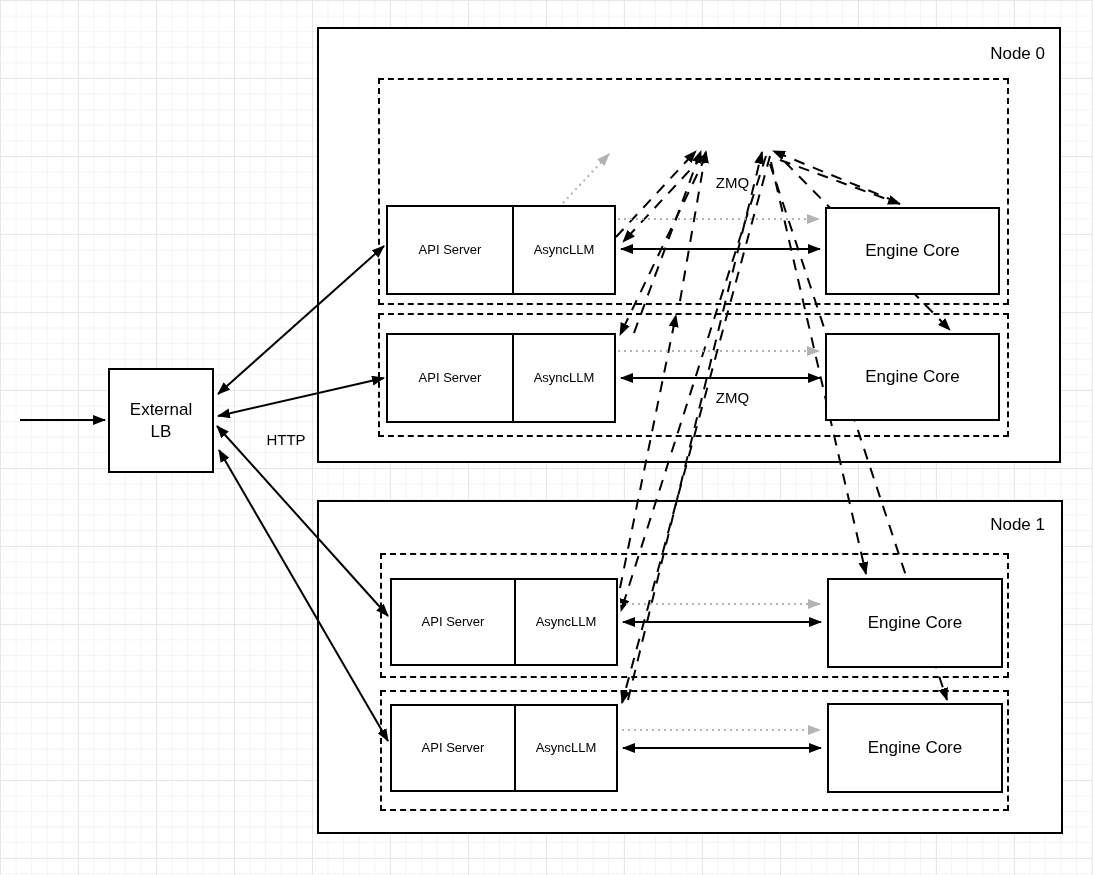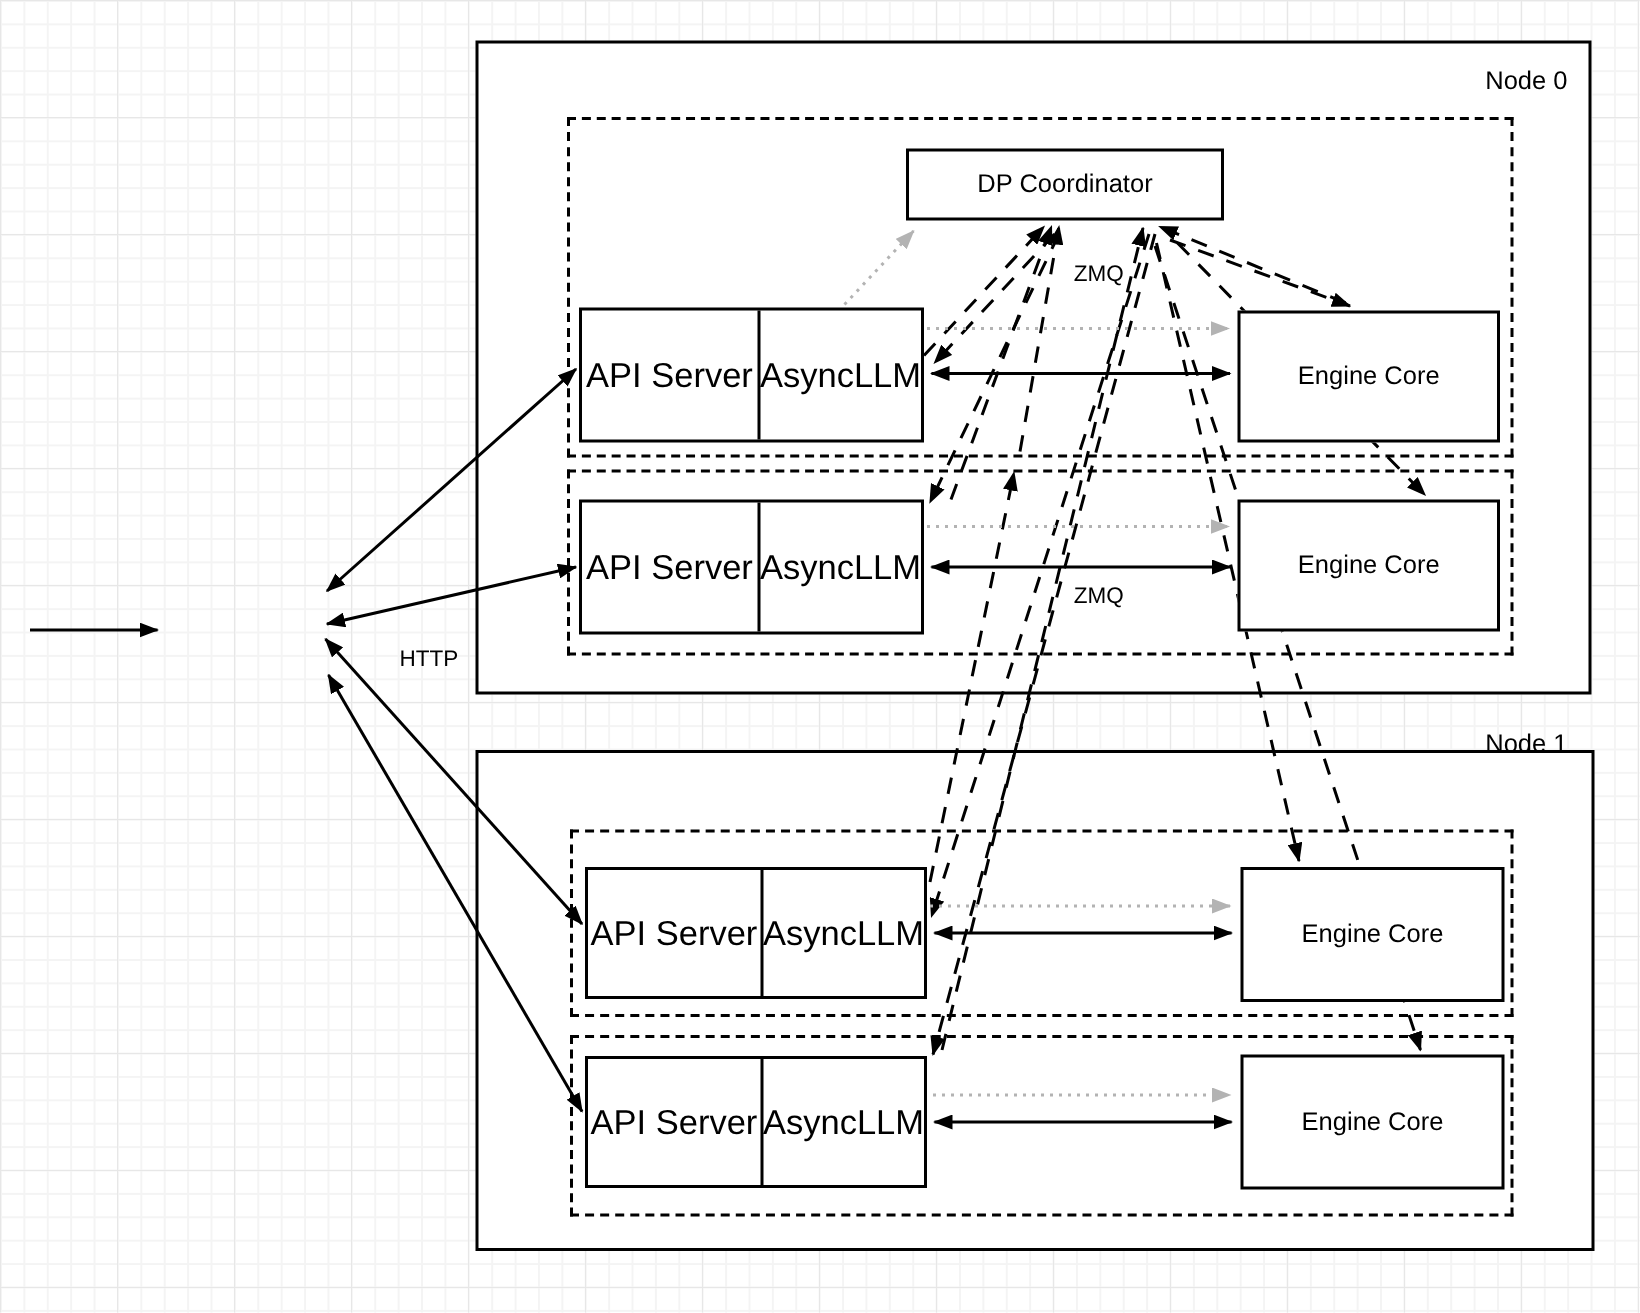--- a/index.html
+++ b/index.html
@@ -27,21 +27,21 @@
     border:2px dashed #000000;background:transparent;
   }
   .shape{
     background:#ffffff;border:2px solid #000000;
     display:flex;align-items:center;justify-content:center;
     font-size:17px;line-height:1.25;text-align:center;
   }
   .split{display:flex;align-items:stretch;padding:0;}
   .split .cell{
     display:flex;align-items:center;justify-content:center;
-    font-size:23px;text-align:center;
+    font-size:13px;text-align:center;
   }
   .split .cell.left{border-right:2px solid #000000;}
   .pre{white-space:pre-line;}
   .freelabel{
     font-size:15px;display:flex;align-items:center;justify-content:center;
     background:transparent;
   }
   .nodelabel{
     font-size:17px;text-align:right;display:block;
   }
@@ -52,21 +52,21 @@
 </style>
 </head>
 <body>
 
 <div id="canvas">
 
   <div class="abs nodebox" style="left:317px;top:27px;width:744px;height:436px;"></div>
   <div class="abs nodebox" style="left:317px;top:500px;width:746px;height:334px;"></div>
 
   <div class="abs nodelabel" style="left:930px;top:44px;width:115px;">Node 0</div>
-  <div class="abs nodelabel" style="left:930px;top:486px;width:115px;">Node 1</div>
+  <div class="abs nodelabel" style="left:930px;top:515px;width:115px;">Node 1</div>
 
   <div class="abs group" style="left:378px;top:78px;width:631px;height:227px;"></div>
   <div class="abs group" style="left:378px;top:313px;width:631px;height:124px;"></div>
   <div class="abs group" style="left:380px;top:553px;width:629px;height:125px;"></div>
   <div class="abs group" style="left:380px;top:690px;width:629px;height:121px;"></div>
 
   <svg id="edges" width="1093" height="875" viewBox="0 0 1093 875">
     <defs>
       <marker id="ah-black" markerUnits="userSpaceOnUse" markerWidth="13" markerHeight="10" refX="12" refY="5" orient="auto-start-reverse">
         <path d="M0,0 L13,5 L0,10 Z" fill="#000000"></path>
@@ -100,24 +100,25 @@
         <line x1="218" y1="416" x2="384" y2="378" class="e-solid" marker-end="url(#ah-black)" marker-start="url(#ah-black)"></line>
         <line x1="217" y1="426" x2="388" y2="616" class="e-solid" marker-end="url(#ah-black)" marker-start="url(#ah-black)"></line>
         <line x1="219" y1="450" x2="388" y2="741" class="e-solid" marker-end="url(#ah-black)" marker-start="url(#ah-black)"></line>
         <line x1="621" y1="249" x2="820" y2="249" class="e-solid" marker-end="url(#ah-black)" marker-start="url(#ah-black)"></line>
         <line x1="621" y1="378" x2="820" y2="378" class="e-solid" marker-end="url(#ah-black)" marker-start="url(#ah-black)"></line>
         <line x1="623" y1="622" x2="821" y2="622" class="e-solid" marker-end="url(#ah-black)" marker-start="url(#ah-black)"></line>
         <line x1="623" y1="748" x2="821" y2="748" class="e-solid" marker-end="url(#ah-black)" marker-start="url(#ah-black)"></line>
       </g>
   </svg>
 
+  <div class="abs shape pre" style="left:108px;top:368px;width:106px;height:105px;">
+    <span class="pre">External
+LB</span>
+  </div>
 
-  <div class="abs shape" style="left:604px;top:99px;width:212px;height:48px;">
-    <span>DP Coordinator</span>
-  </div>
 
   <div class="abs shape split" style="left:386px;top:205px;width:230px;height:90px;">
     <div class="cell left" style="width:124px;">API Server</div>
     <div class="cell" style="flex:1;">AsyncLLM</div>
   </div>
   <div class="abs shape" style="left:825px;top:207px;width:175px;height:88px;">
     <span>Engine Core</span>
   </div>
 
   <div class="abs shape split" style="left:386px;top:333px;width:230px;height:90px;">

